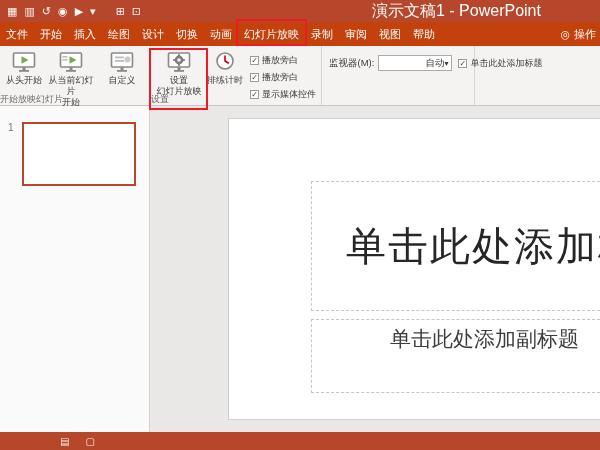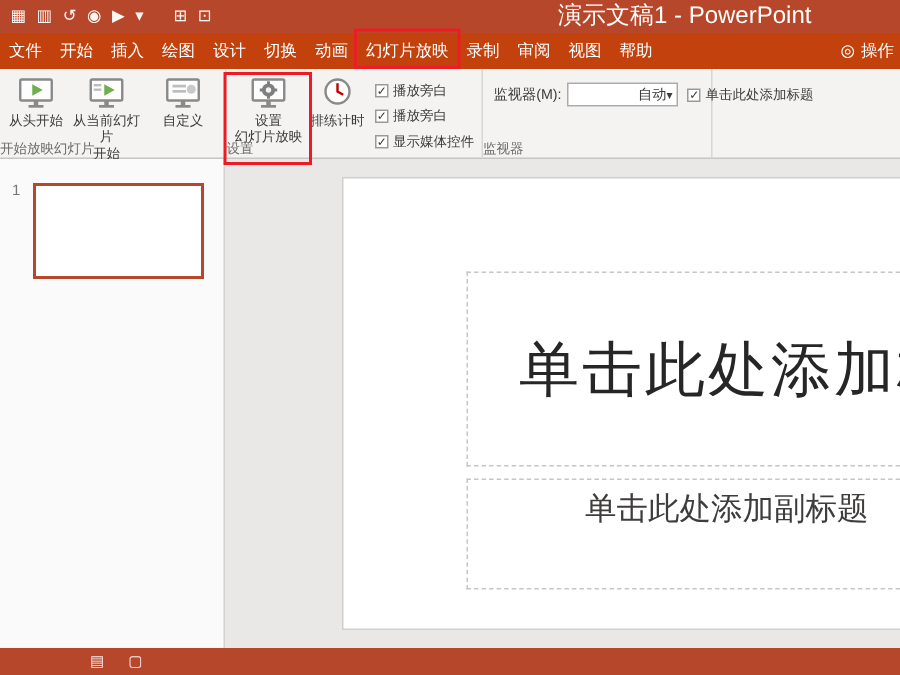--- a/index.html
+++ b/index.html
@@ -186,21 +186,20 @@
         <div class="dropdown">
           <span>自动</span>
           <span class="caret">▾</span>
         </div>
       </div>
       <label class="cbrow">
         <span class="cbbox">✓</span>
         <span>单击此处添加标题</span>
       </label>
     </div>
-    <div class="rgroup-label">监视器</div>
   </div>
 
 </div>
 
 <div class="main">
   <div class="thumbs">
     <div class="thumb-num">1</div>
     <div class="thumb"></div>
   </div>
   <div class="canvas">

